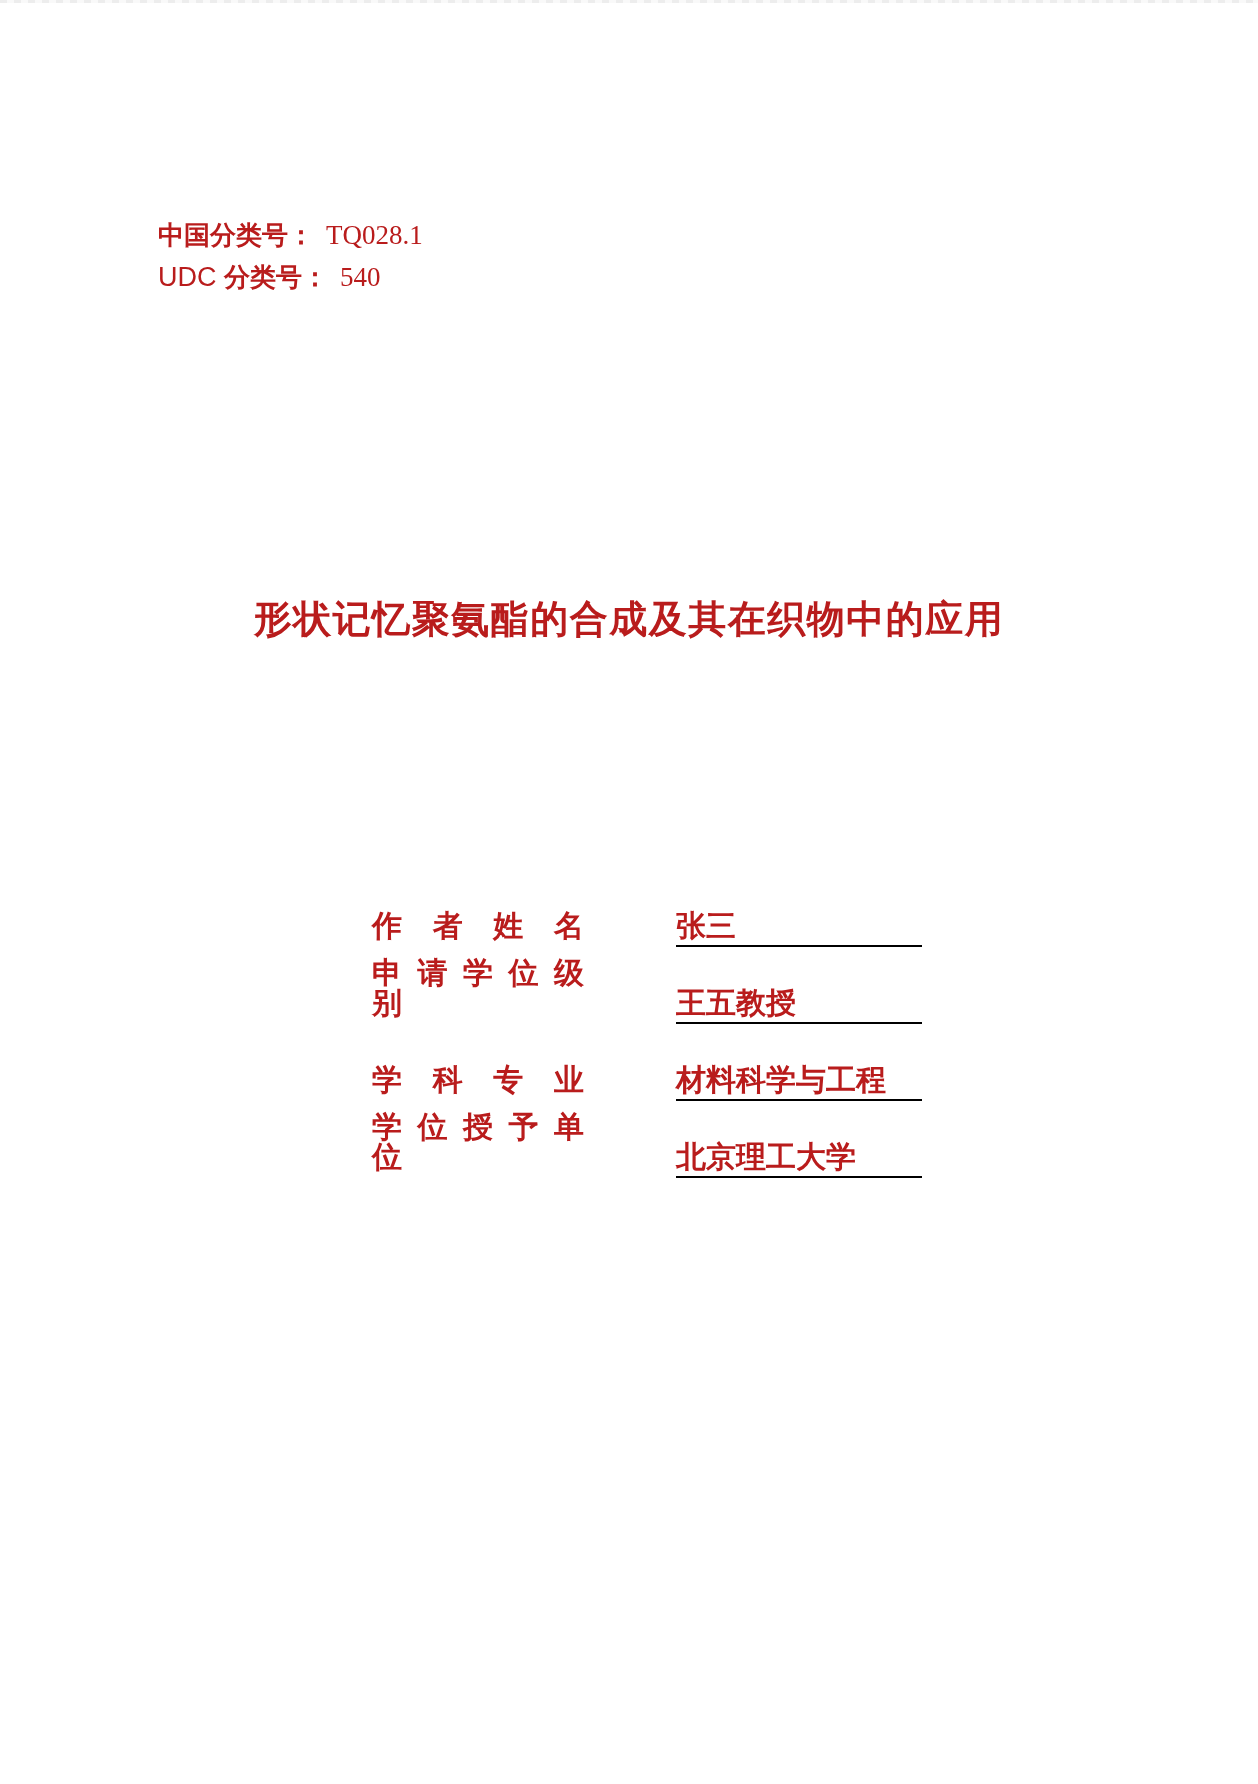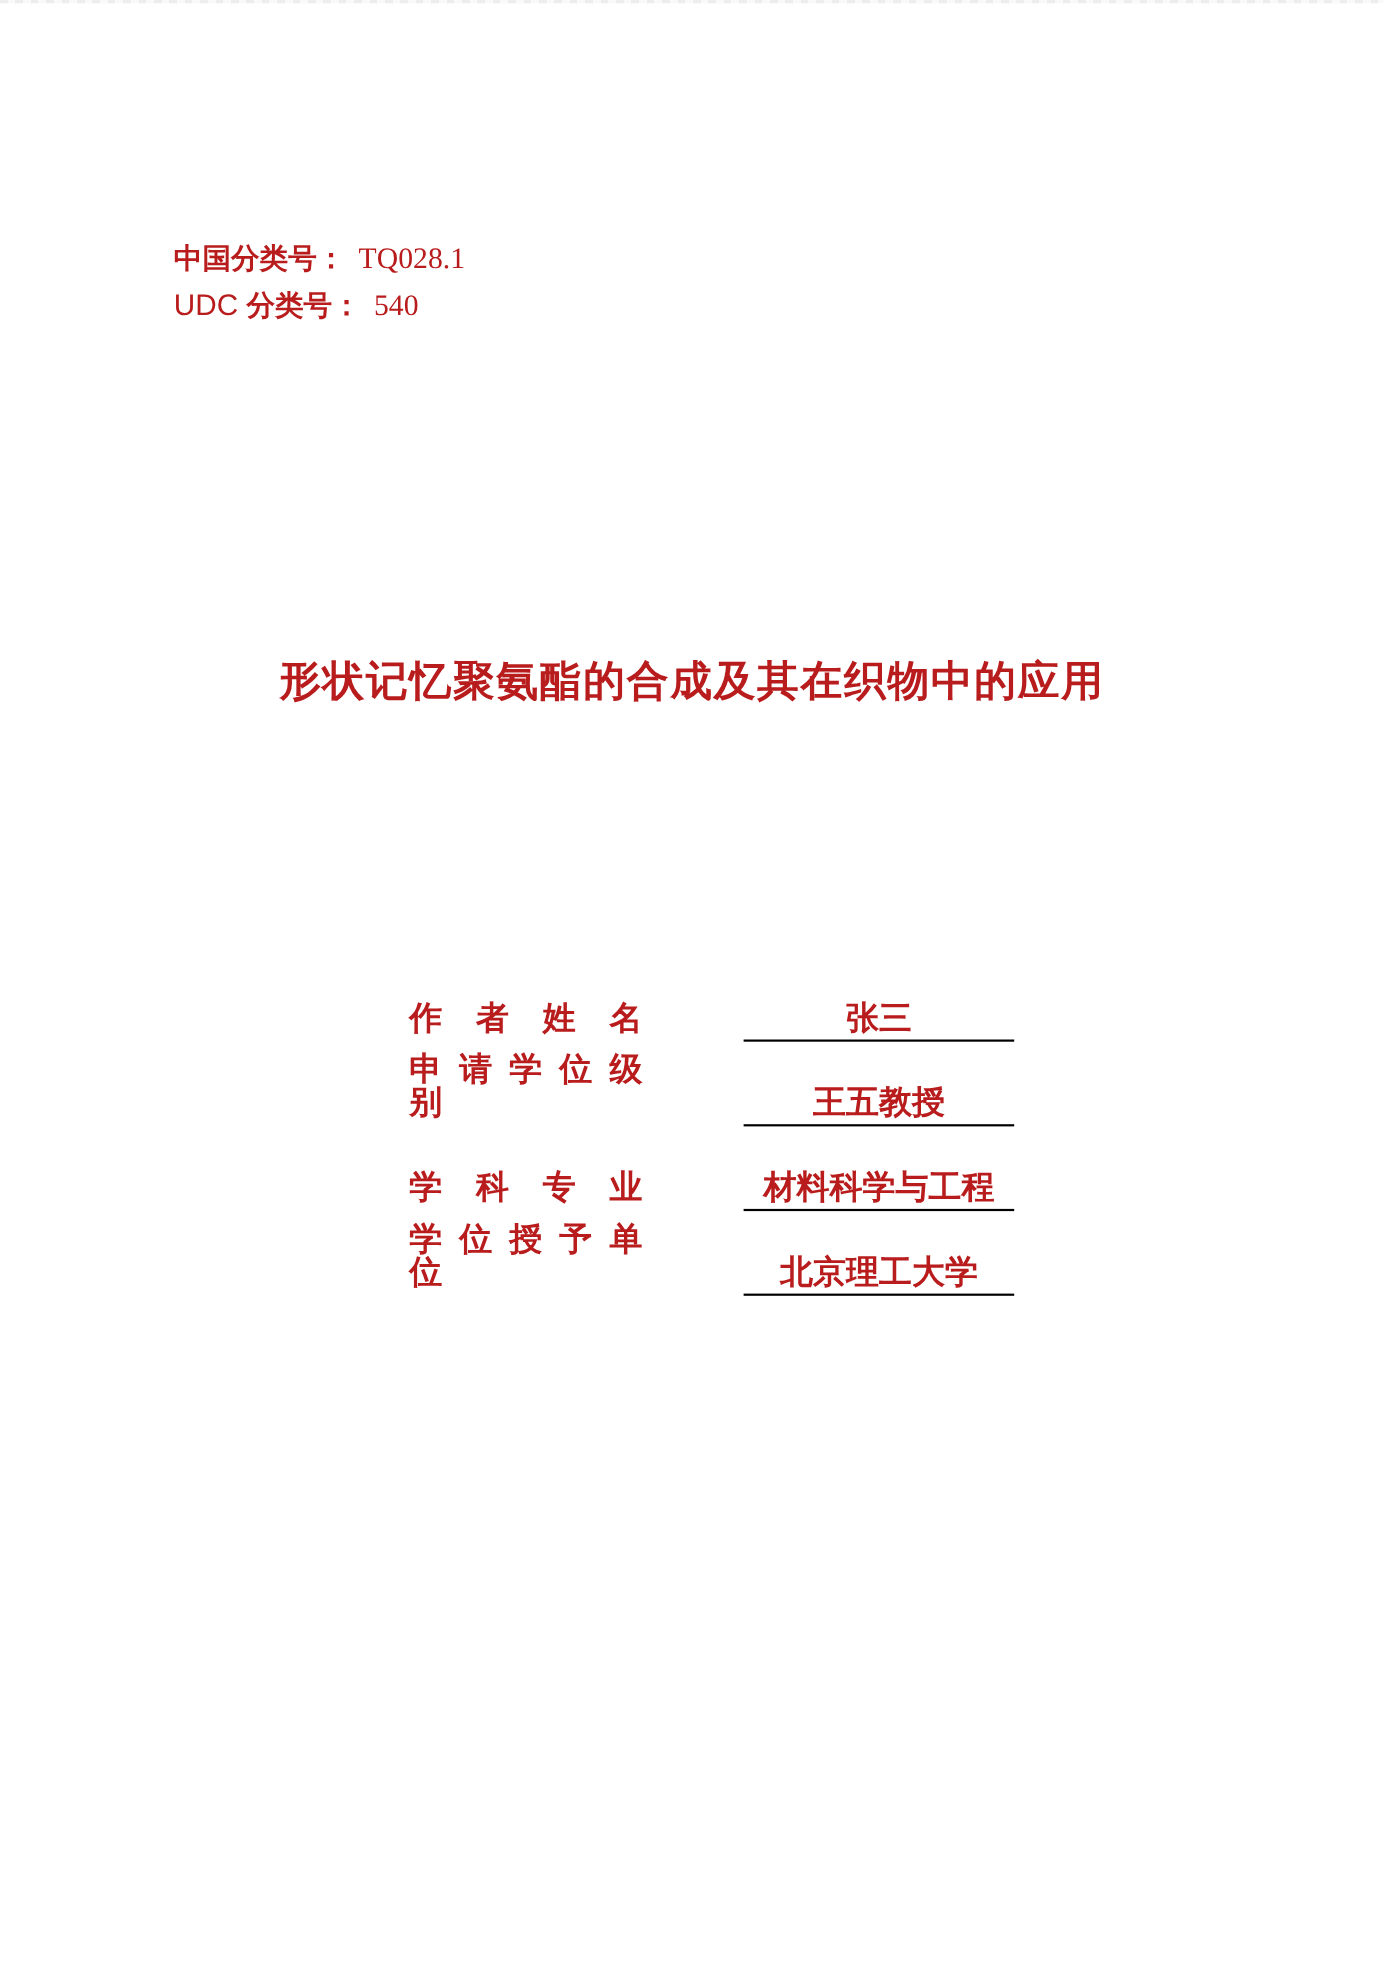--- a/index.html
+++ b/index.html
@@ -54,21 +54,20 @@
     font-size:30px;font-weight:700;
     text-align:justify;text-align-last:justify;
     text-justify:inter-word;
     padding-bottom:6px;
     white-space:normal;
     line-height:1;
   }
   .form-value{
     width:246px;margin-left:92px;
     border-bottom:2.5px solid #000;
-    text-align:center;
     padding-bottom:4px;
     line-height:1;
   }
   .form-value .val{
     font-size:30px;font-weight:700;
     font-family:"Liberation Sans","DejaVu Sans",sans-serif;
   }
   .form-value .val.mixed-serif{
     
     font-family:"Liberation Serif",sans-serif;

